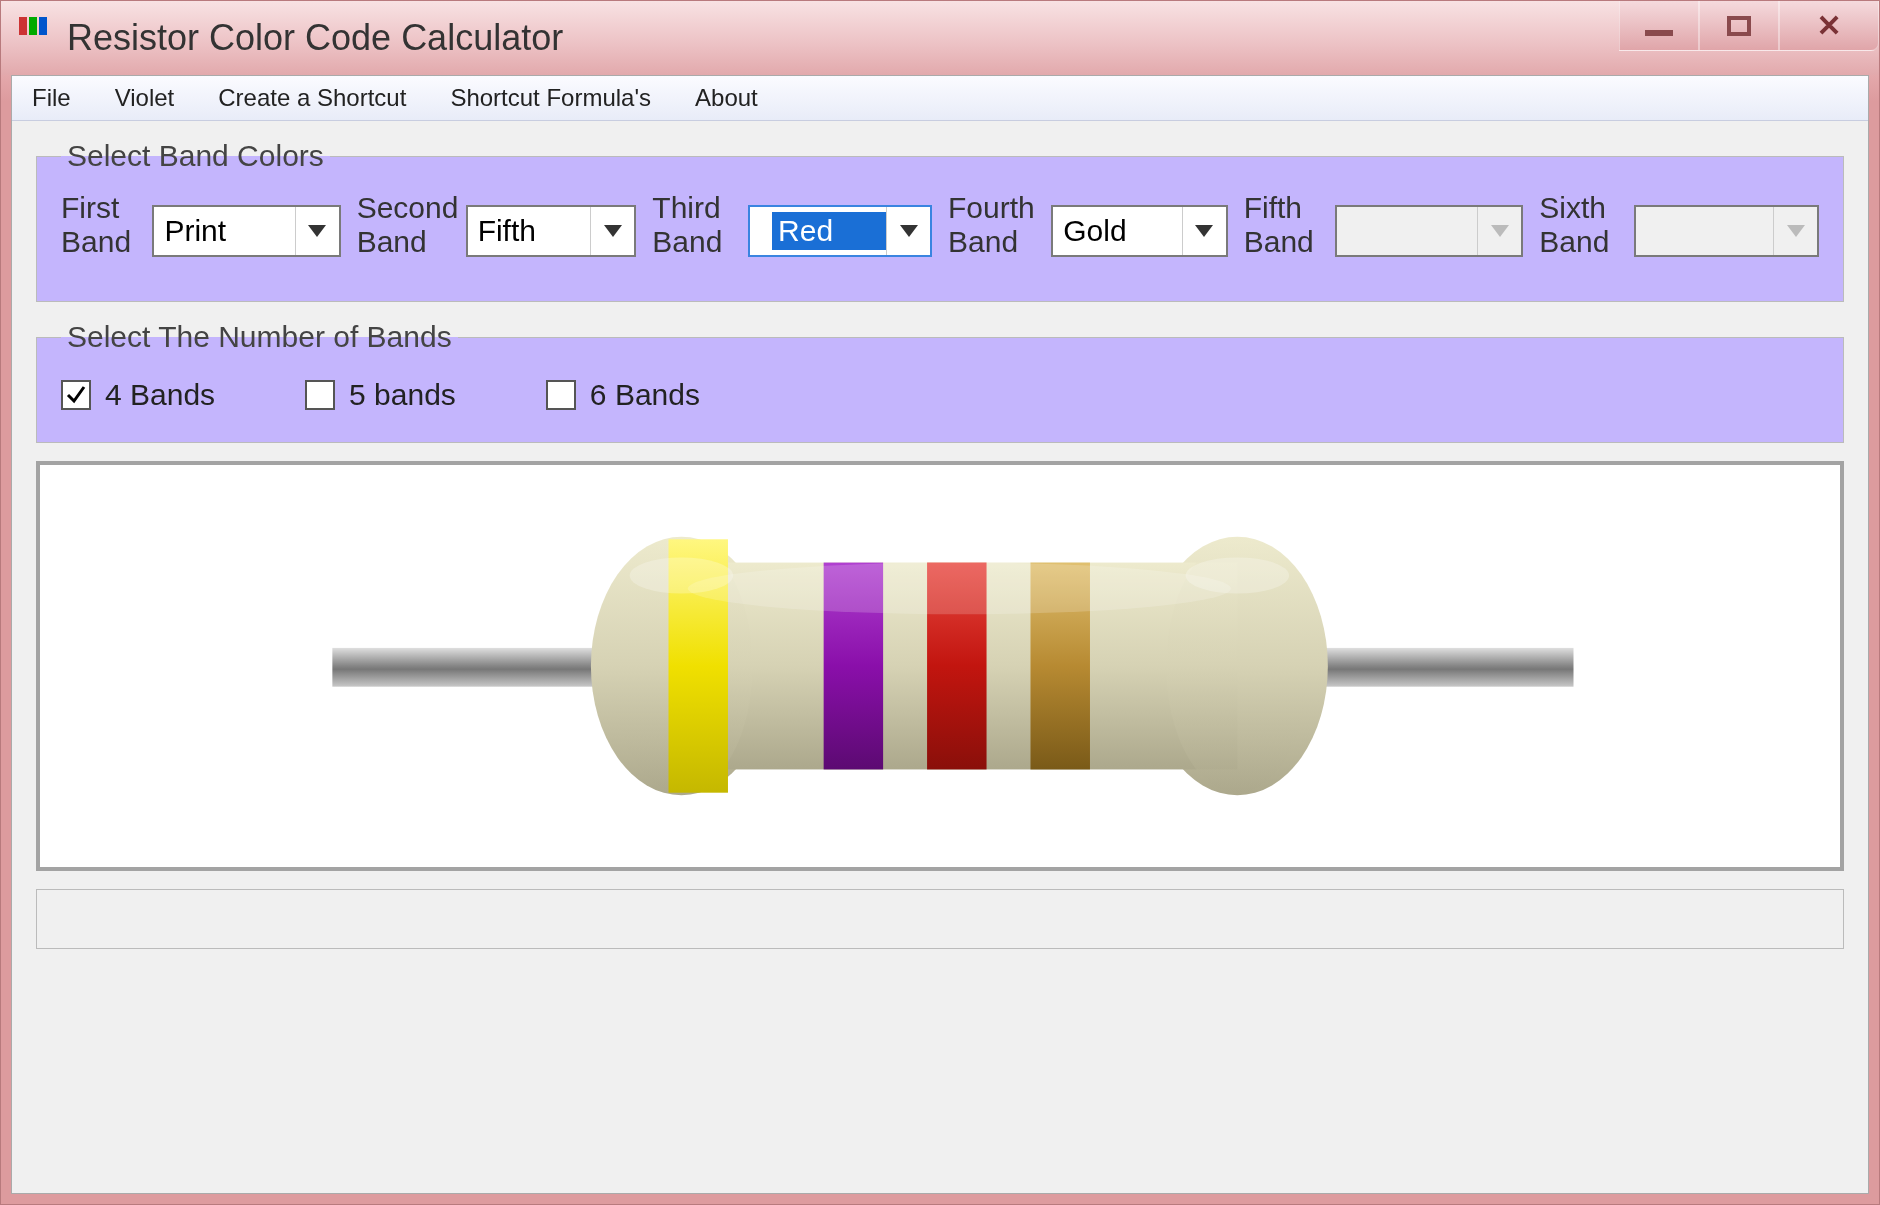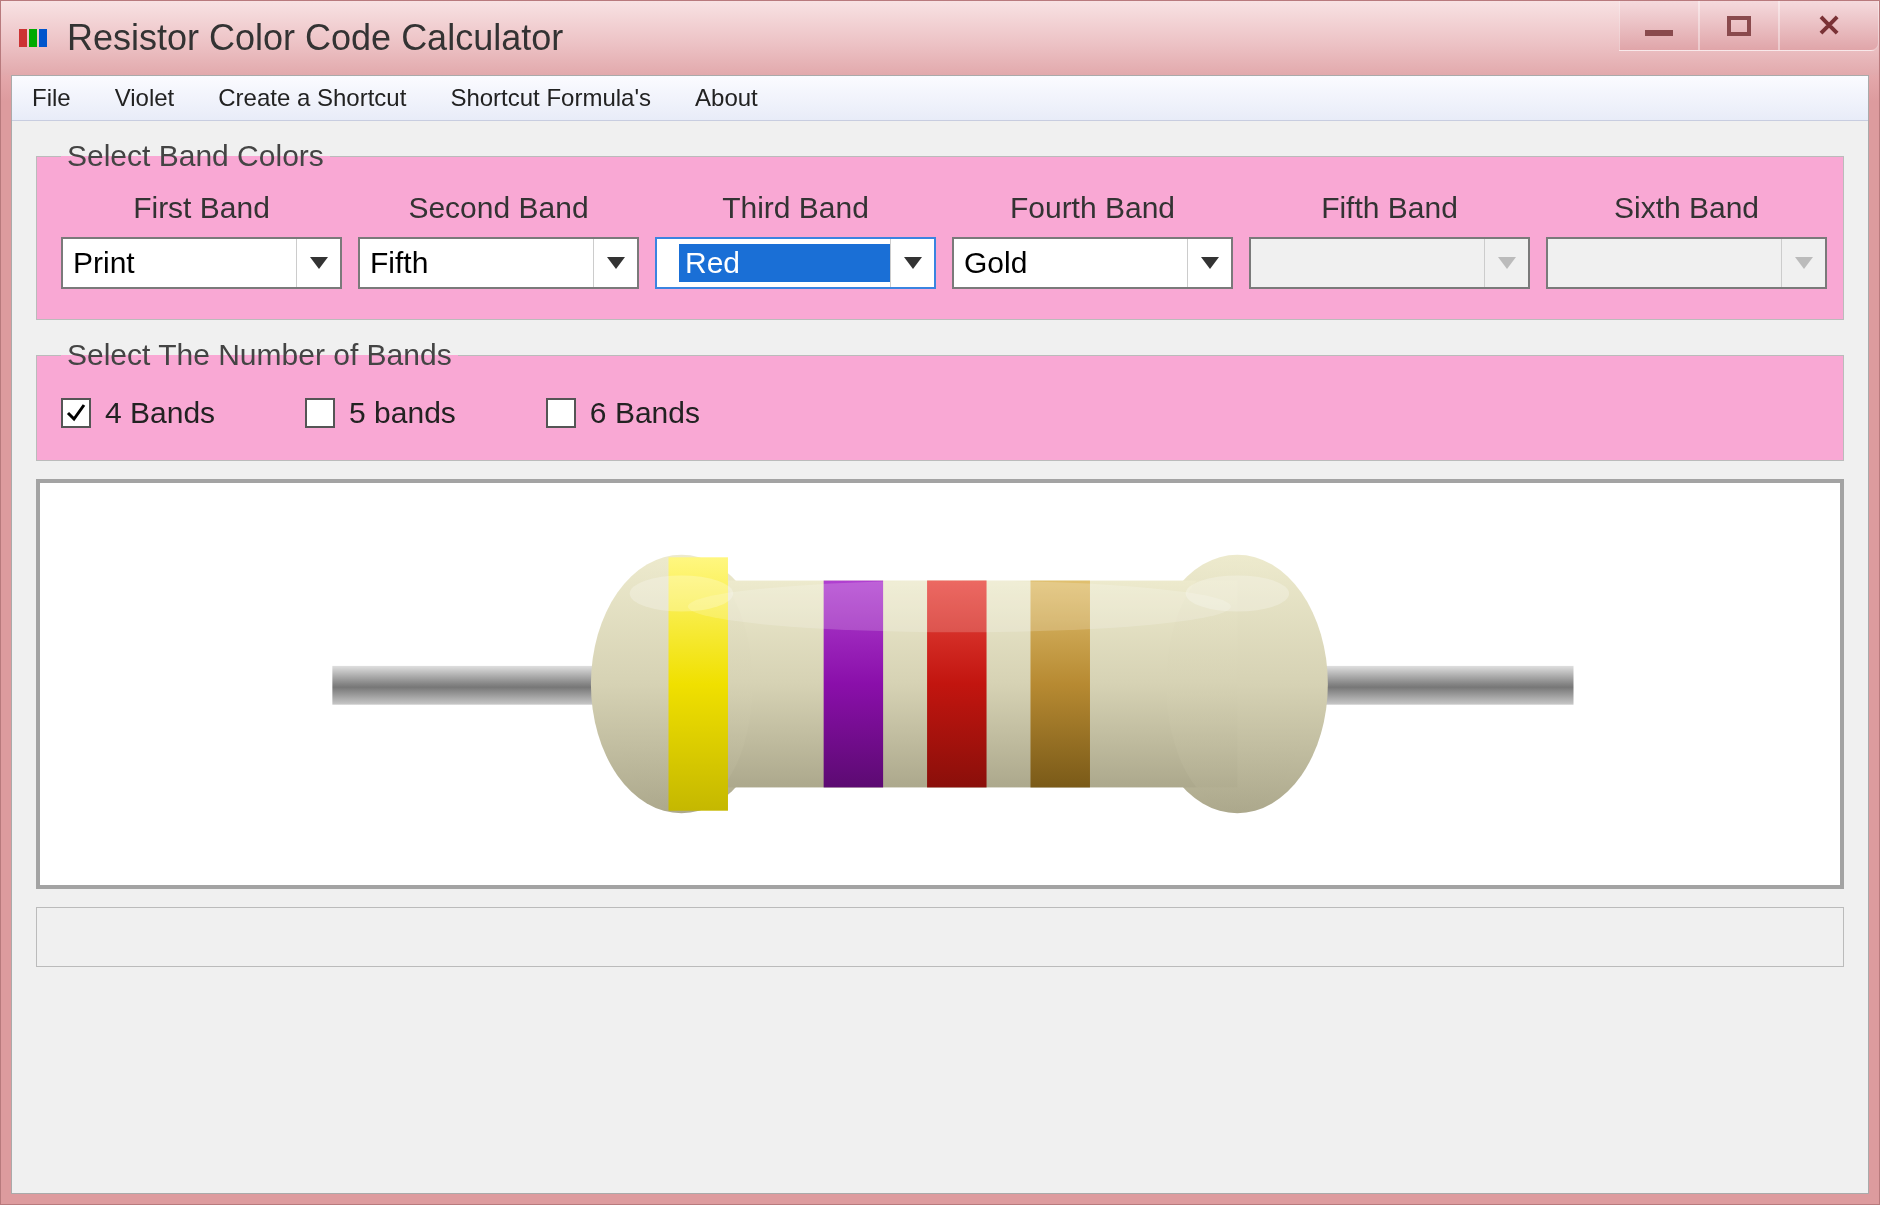--- a/index.html
+++ b/index.html
@@ -14,22 +14,22 @@
 }
 .window {
   width: 100%;
   height: 100%;
   background: linear-gradient(to bottom, #f5d7d9 0px, #e8b0b3 60px, #dd9b9e 100px);
   border: 1px solid #b87a7d;
 }
 .titlebar {
   height: 74px;
   display: flex;
-  align-items: center;
-  padding: 8px 18px;
+  align-items: flex-start;
+  padding: 16px 18px;
   background: linear-gradient(to bottom, #f8e2e3, #ecc1c4 60%, #e2a9ac);
   color: #333;
   font-size: 36px;
   position: relative;
 }
 .titlebar-icon {
   width: 28px;
   height: 18px;
   margin-right: 20px;
   display: flex;
@@ -91,38 +91,38 @@
   padding: 8px 20px;
   display: flex;
   gap: 44px;
   font-size: 24px;
   color: #222;
 }
 .menubar span { cursor: default; }
 fieldset.group {
   border: 1px solid #bbb;
   margin: 18px 24px;
-  padding: 10px 16px 30px 24px;
-  background: #f9a8d4;
+  padding: 10px 24px 30px 24px;
+  background: #c4b5fd;
 }
 fieldset.group legend {
   font-size: 30px;
   color: #444;
   padding: 0 6px;
 }
 .band-row {
   display: flex;
   justify-content: space-between;
   gap: 16px;
   margin-top: 8px;
 }
 .band-col {
   flex: 1;
   display: flex;
-  flex-direction: column;
+  flex-direction: row;
   align-items: center;
 }
 .band-label {
   font-size: 30px;
   color: #333;
   margin-bottom: 12px;
 }
 .combo {
   width: 100%;
   height: 52px;

